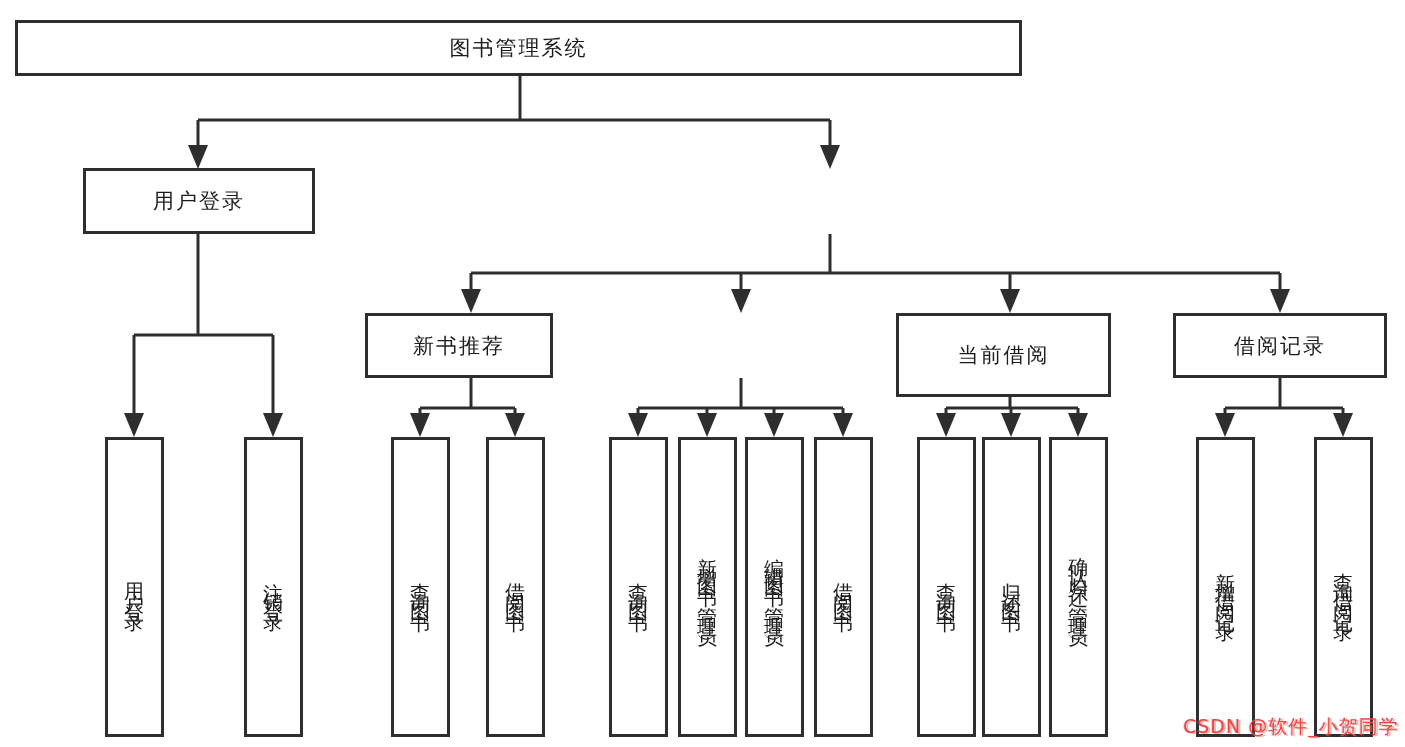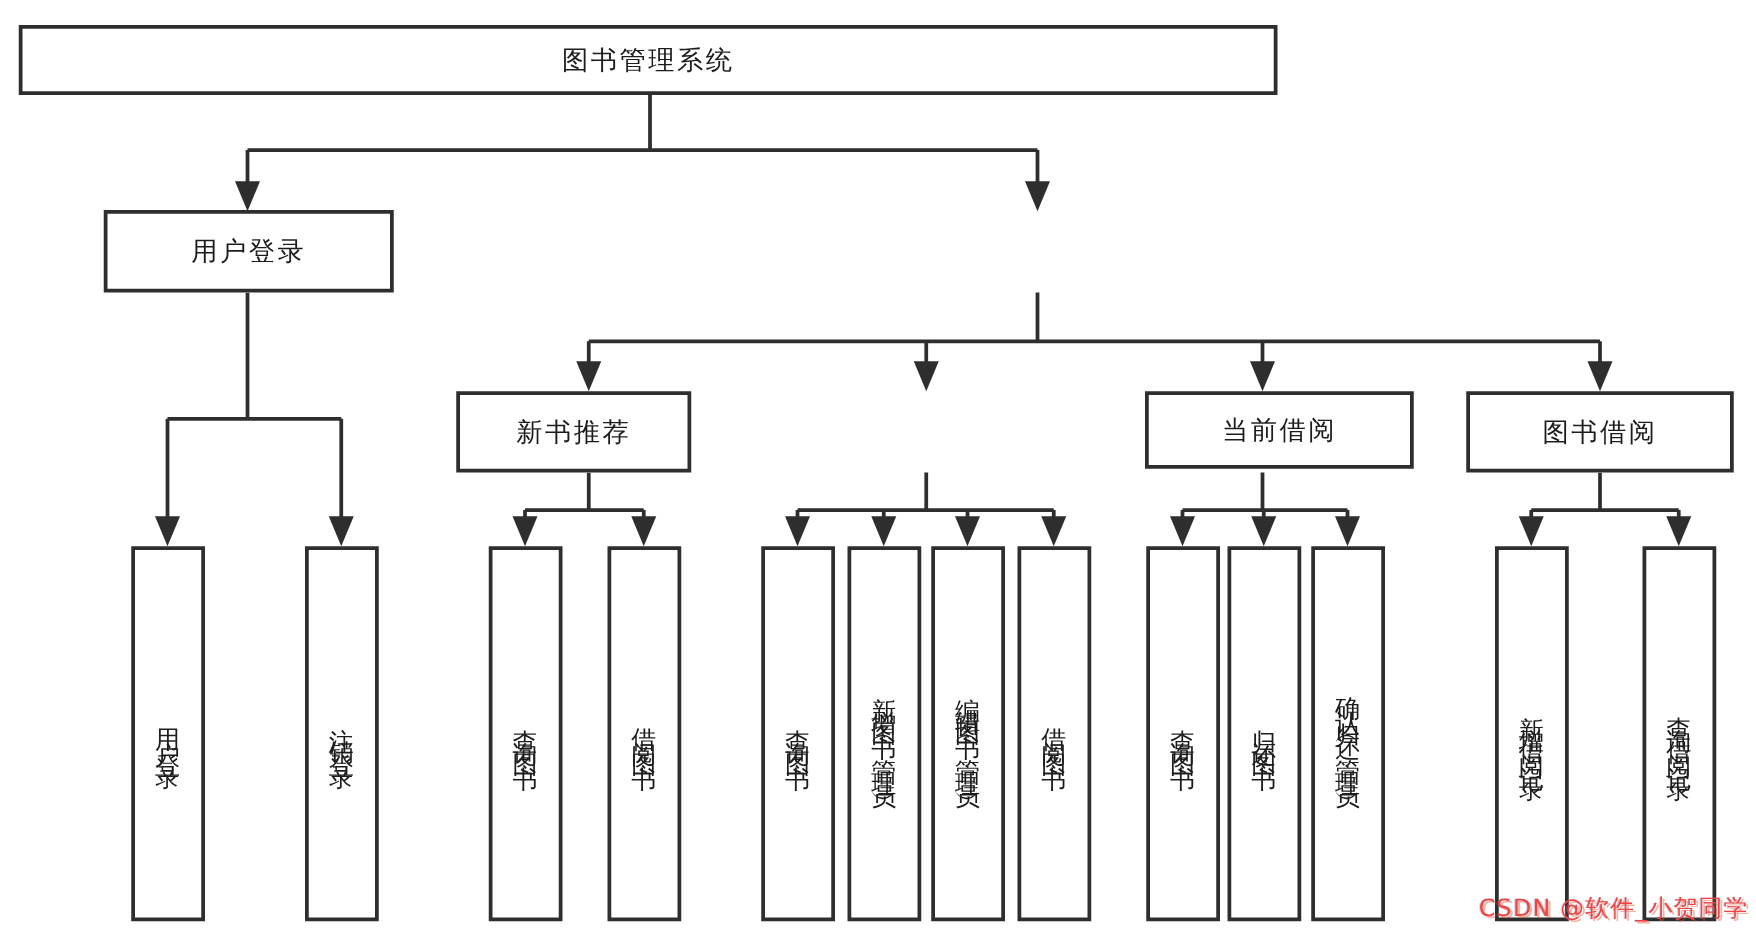--- a/index.html
+++ b/index.html
@@ -28,21 +28,21 @@
     letter-spacing:10px;
     line-height:1;
     white-space:nowrap;
   }
   
   #n-root          {left:15px;  top:20px;  width:1007px; height:56px;}
   #n-user-login    {left:83px;  top:168px; width:232px;  height:66px;}
   #n-book-mgmt     {left:712px; top:168px; width:235px;  height:66px;}
   #n-new-book      {left:365px; top:313px; width:188px;  height:65px;}
   #n-book-borrow   {left:634px; top:313px; width:214px;  height:65px;}
-  #n-cur-borrow    {left:916px; top:313px; width:215px;  height:62px;}
+  #n-cur-borrow    {left:896px; top:313px; width:215px;  height:84px;}
   #n-borrow-rec    {left:1173px;top:313px; width:214px;  height:65px;}
   .leaf{top:437px;width:59px;height:300px;}
   #l-user-login    {left:105px;}
   #l-logout        {left:244px;}
   #l-query-1       {left:391px;}
   #l-borrow-1      {left:486px;}
   #l-query-2       {left:609px;}
   #l-add-book      {left:678px;}
   #l-edit-book     {left:745px;}
   #l-borrow-2      {left:814px;}
@@ -128,21 +128,21 @@
     <span>用户登录</span>
   </div>
 
   <div class="box hbox" id="n-new-book">
     <span>新书推荐</span>
   </div>
   <div class="box hbox" id="n-cur-borrow">
     <span>当前借阅</span>
   </div>
   <div class="box hbox" id="n-borrow-rec">
-    <span>图书借阅</span>
+    <span>借阅记录</span>
   </div>
 
   <div class="box vbox leaf" id="l-user-login">
     <span class="vtext">用户登录</span>
   </div>
   <div class="box vbox leaf" id="l-logout">
     <span class="vtext">注销登录</span>
   </div>
   <div class="box vbox leaf" id="l-query-1">
     <span class="vtext">查询图书</span>

